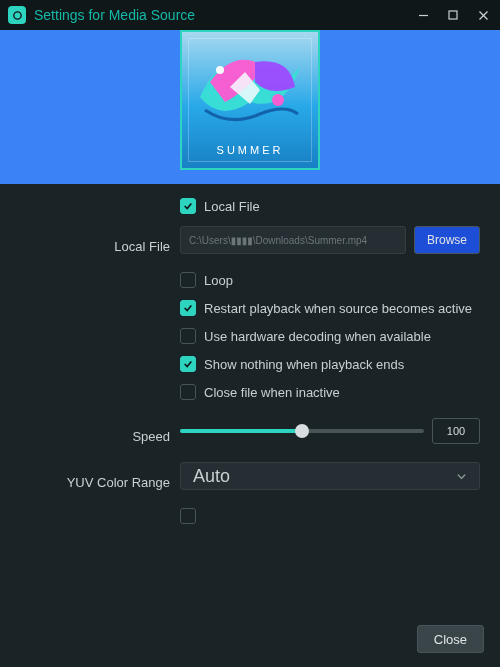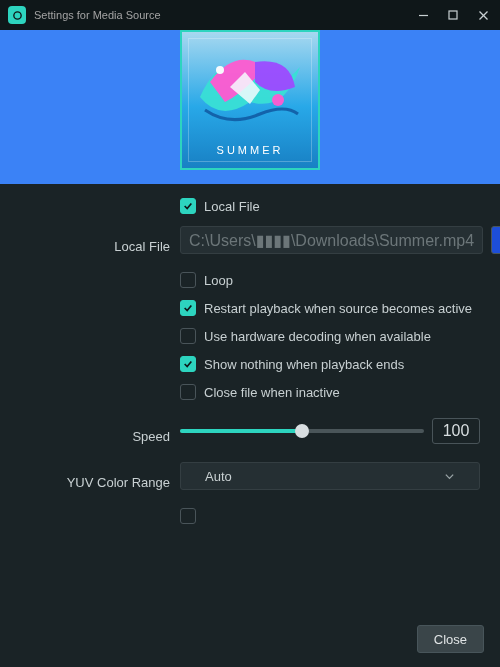--- a/index.html
+++ b/index.html
@@ -20,21 +20,21 @@
     padding: 0 8px;
   }
   .titlebar .app-icon {
     width: 18px; height: 18px;
     background: #2dd4bf;
     border-radius: 4px;
     margin-right: 8px;
     display: flex; align-items: center; justify-content: center;
   }
   .titlebar .app-icon svg { width: 11px; height: 11px; }
-  .titlebar .title { flex: 1; color: #a3a3a3; font-size: 11px; }
+  .titlebar .title { flex: 1; color: #14b8a6; font-size: 14px; }
   .titlebar .win-controls { display: flex; gap: 12px; align-items: center; }
   .titlebar .win-btn {
     width: 18px; height: 18px;
     display: flex; align-items: center; justify-content: center;
     color: #c8d0d2; cursor: pointer;
   }
   .preview-area {
     background: #3b82f6;
     display: flex; justify-content: center; align-items: flex-start;
     padding: 0 0 14px 0;
@@ -95,21 +95,21 @@
   .checkbox svg { display: none; width: 10px; height: 10px; }
   .check-label { color: #c8d0d2; font-size: 13px; cursor: pointer; }
   .text-input {
     flex: 1;
     height: 28px;
     background: #252f33;
     border: 1px solid #343e42;
     border-radius: 3px;
     color: #6c7679;
     padding: 0 8px;
-    font-size: 16px;
+    font-size: 10px;
     display: flex; align-items: center;
     overflow: hidden; white-space: nowrap;
   }
   .browse-btn {
     height: 28px;
     padding: 0 12px;
     background: #1d4ed8;
     border: 1px solid #48555a;
     border-radius: 3px;
     color: #e0e4e5;
@@ -135,31 +135,31 @@
     border-radius: 50%;
     top: 50%; transform: translate(-50%, -50%);
   }
   .num-input {
     width: 48px; height: 26px;
     background: #1a2326;
     border: 1px solid #495459;
     border-radius: 3px;
     color: #d8dee0;
     text-align: center;
-    font-size: 16px;
+    font-size: 11px;
     display: flex; align-items: center; justify-content: center;
   }
   .select {
     flex: 1; height: 28px;
     background: #252f33;
     border: 1px solid #343e42;
     border-radius: 3px;
     color: #c8d0d2;
-    padding: 0 24px;
-    font-size: 13px;
+    padding: 0 12px;
+    font-size: 18px;
     display: flex; align-items: center; justify-content: space-between;
     cursor: pointer;
   }
   .footer {
     position: absolute;
     bottom: 0; left: 0; right: 0;
     padding: 10px 16px 14px;
     display: flex; justify-content: flex-end;
     background: #1a2326;
   }

